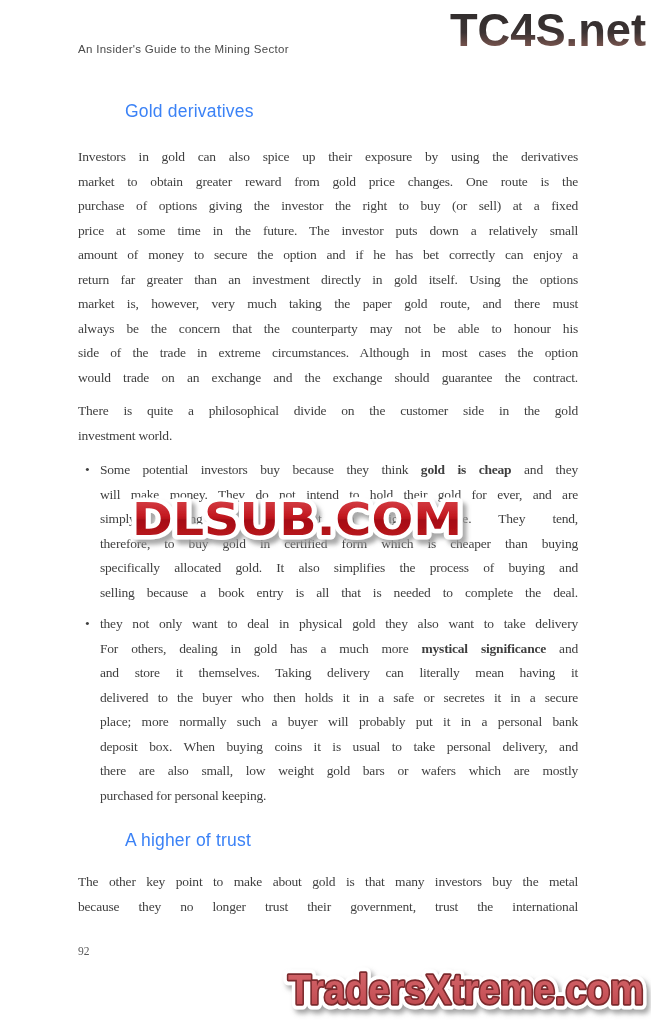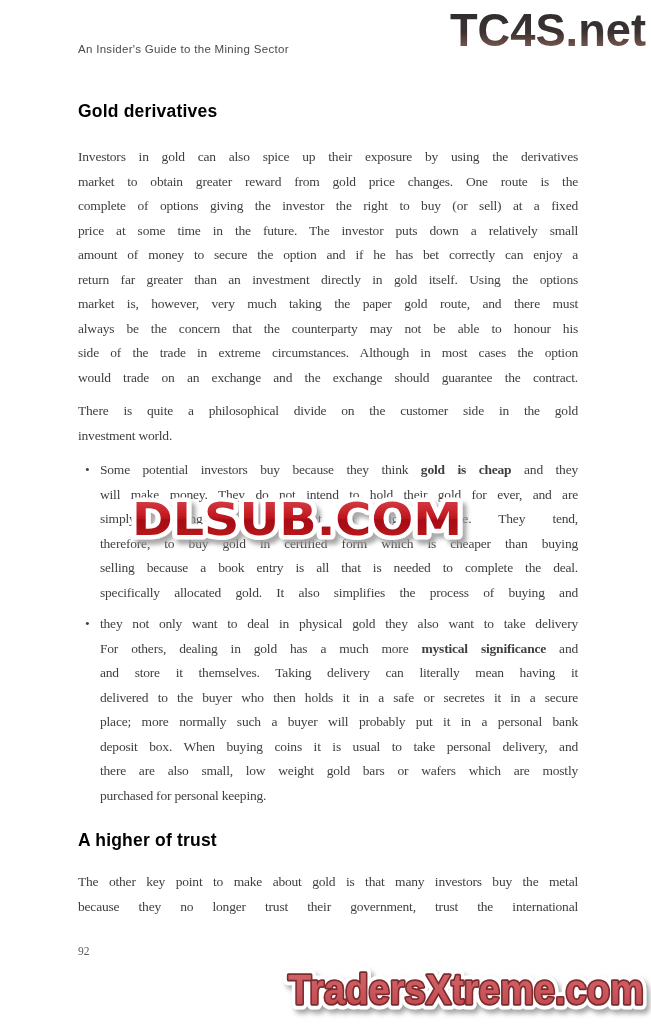--- a/index.html
+++ b/index.html
@@ -19,25 +19,26 @@
   }
   .running-header {
     font-family: "Liberation Sans", sans-serif;
     font-size: 11.5px;
     line-height: 14px;
     color: #4a4a4a;
     letter-spacing: 0.3px;
   }
   .section-heading {
     font-family: "Liberation Sans", sans-serif;
-    font-weight: 700;
+    font-weight: 400;
     font-size: 17.5px;
     line-height: 23px;
-    color: #000000;
+    color: #3b82f6;
     letter-spacing: 0.2px;
+    margin-left: 47px;
   }
   .section-heading.h1 { margin-top: 44px; }
   .section-heading.h2 { margin-top: 21px; }
   .para {
     font-size: 13.5px;
     line-height: 24.5px;
     color: #3f3f3f;
     letter-spacing: -0.2px;
     margin-top: 9px;
   }
@@ -77,41 +78,41 @@
 
 <div class="page">
   <div class="page-inner">
     <div class="running-header">An Insider's Guide to the Mining Sector</div>
 
     <div>
         <div class="section-heading h1">Gold derivatives</div>
         <div class="para">
           <div class="line">Investors in gold can also spice up their exposure by using the derivatives</div>
           <div class="line">market to obtain greater reward from gold price changes. One route is the</div>
-          <div class="line">complete of options giving the investor the right to buy (or sell) at a fixed</div>
+          <div class="line">purchase of options giving the investor the right to buy (or sell) at a fixed</div>
           <div class="line">price at some time in the future. The investor puts down a relatively small</div>
           <div class="line">amount of money to secure the option and if he has bet correctly can enjoy a</div>
           <div class="line">return far greater than an investment directly in gold itself. Using the options</div>
           <div class="line">market is, however, very much taking the paper gold route, and there must</div>
           <div class="line">always be the concern that the counterparty may not be able to honour his</div>
           <div class="line">side of the trade in extreme circumstances. Although in most cases the option</div>
           <div class="line">would trade on an exchange and the exchange should guarantee the contract.</div>
         </div>
         <div class="para">
           <div class="line">There is quite a philosophical divide on the customer side in the gold</div>
           <div class="line short">investment world.</div>
         </div>
         <div class="para bullet">
           <span class="dot">•</span>
           <div class="line">Some potential investors buy because they think <b>gold is cheap</b> and they</div>
           <div class="line">will make money. They do not intend to hold their gold for ever, and are</div>
           <div class="line">simply looking to sell at a higher price. They tend,</div>
           <div class="line">therefore, to buy gold in certified form which is cheaper than buying</div>
+          <div class="line">specifically allocated gold. It also simplifies the process of buying and</div>
           <div class="line">selling because a book entry is all that is needed to complete the deal.</div>
-          <div class="line">specifically allocated gold. It also simplifies the process of buying and</div>
         </div>
         <div class="para bullet">
           <span class="dot">•</span>
           <div class="line">they not only want to deal in physical gold they also want to take delivery</div>
           <div class="line">For others, dealing in gold has a much more <b>mystical significance</b> and</div>
           <div class="line">and store it themselves. Taking delivery can literally mean having it</div>
           <div class="line">delivered to the buyer who then holds it in a safe or secretes it in a secure</div>
           <div class="line">place; more normally such a buyer will probably put it in a personal bank</div>
           <div class="line">deposit box. When buying coins it is usual to take personal delivery, and</div>
           <div class="line">there are also small, low weight gold bars or wafers which are mostly</div>

